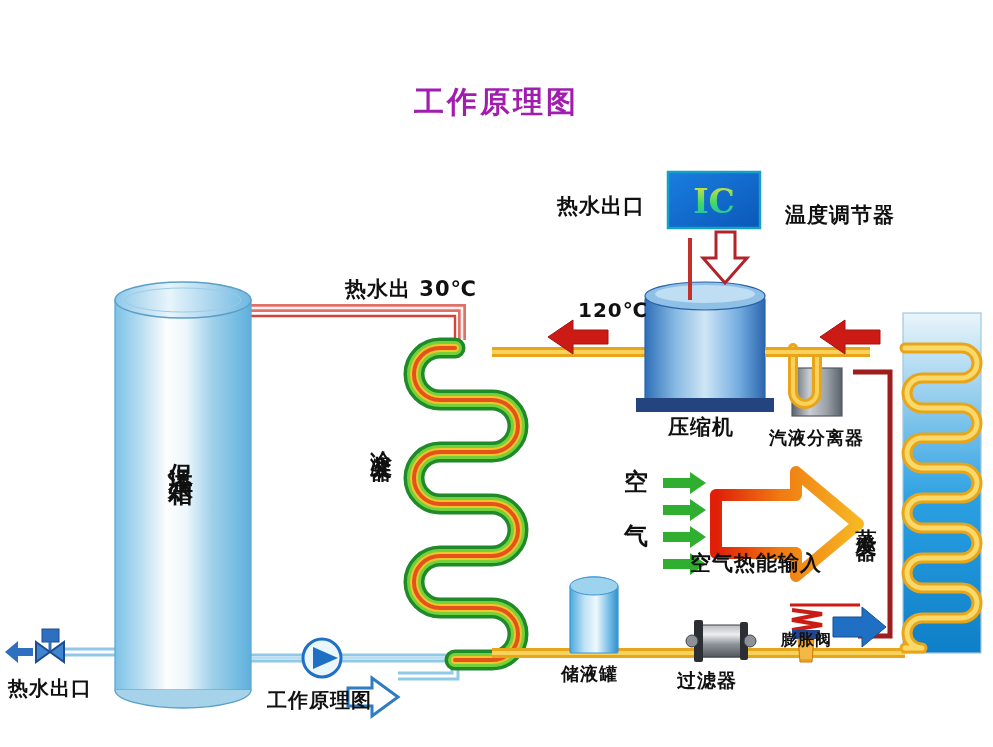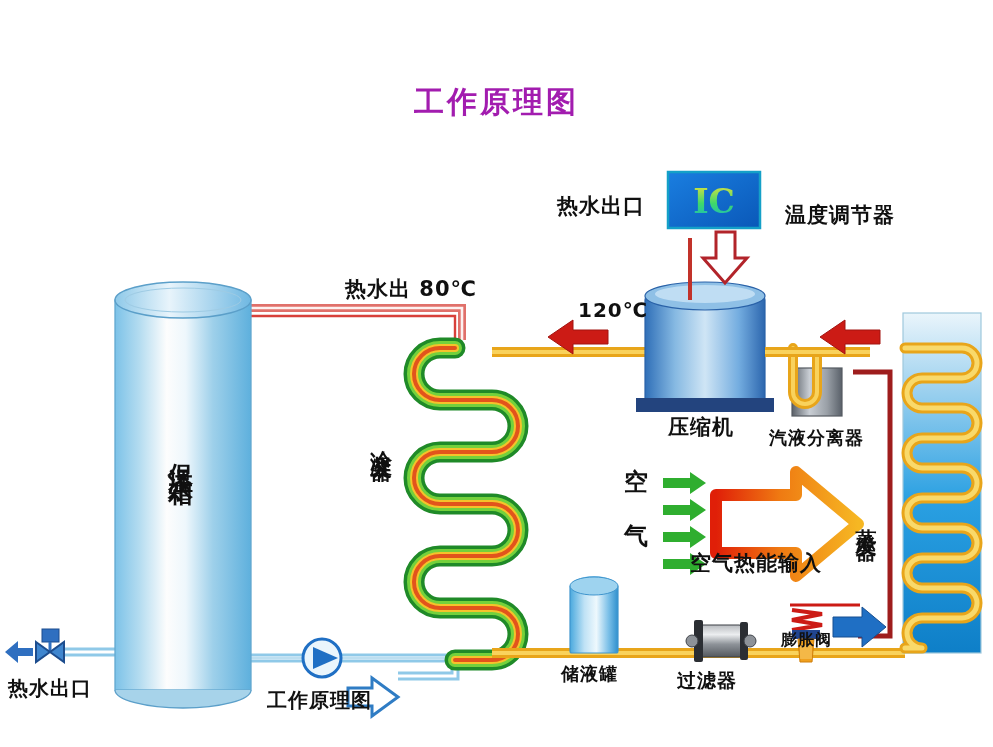--- a/index.html
+++ b/index.html
@@ -266,21 +266,21 @@
     <g>
       <path d="M716,495 L796,495 L796,472 L858,524 L796,576 L796,553 L716,553 Z" fill="none" stroke="url(#bigArrowGrad)" stroke-width="12" stroke-linejoin="round"></path>
     </g>
 
   </svg>
 
   <div class="lbl" style="left:557px;top:192px;font-size:21px;">热水出口</div>
 
   <div class="lbl" style="left:785px;top:201px;font-size:21px;">温度调节器</div>
 
-  <div class="lbl" style="left:345px;top:275px;font-size:21px;">热水出 80℃</div>
+  <div class="lbl" style="left:345px;top:275px;font-size:21px;">热水出 30℃</div>
 
   <div class="lbl" style="left:578px;top:298px;font-size:20px;">120℃</div>
 
   <div class="lbl" style="left:668px;top:413px;font-size:21px;">压缩机</div>
 
   <div class="lbl" style="left:769px;top:426px;font-size:18px;">汽液分离器</div>
 
   <div class="vlbl" style="left:168px;top:443px;font-size:25px;">保温水箱</div>
 
   <div class="vlbl" style="left:370px;top:432px;font-size:22px;">冷凝器</div>

